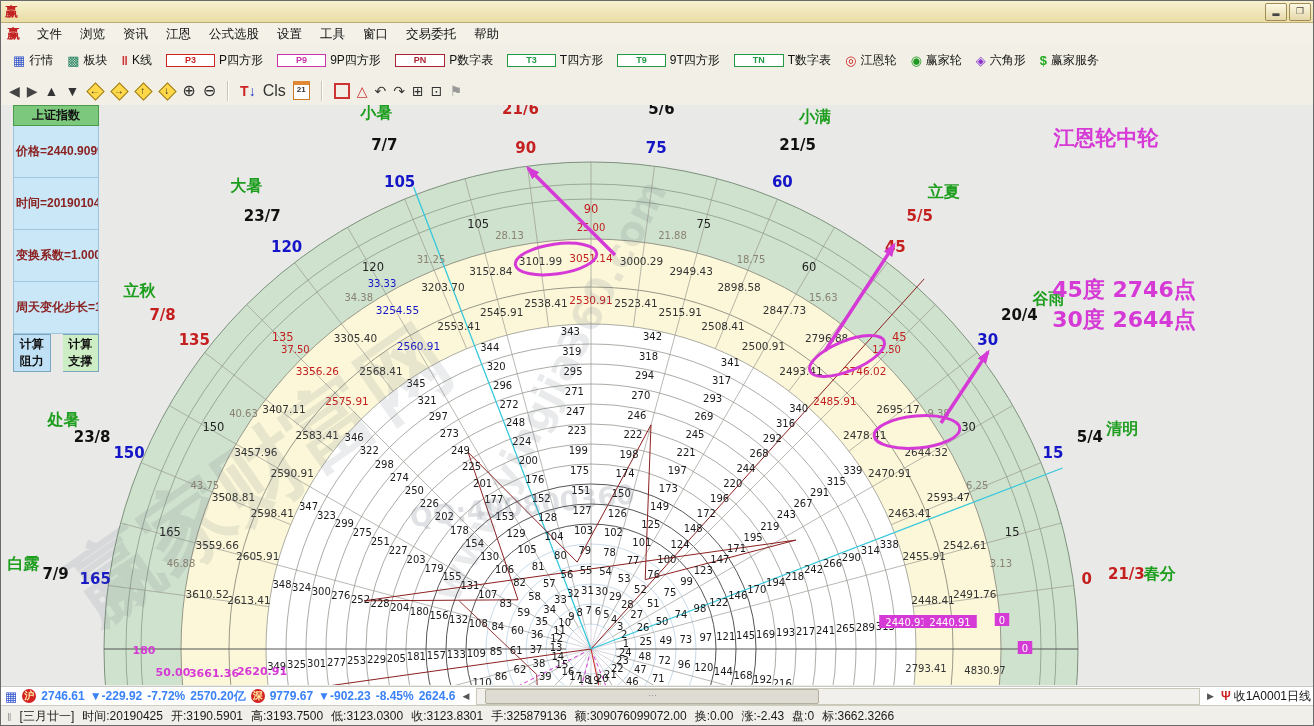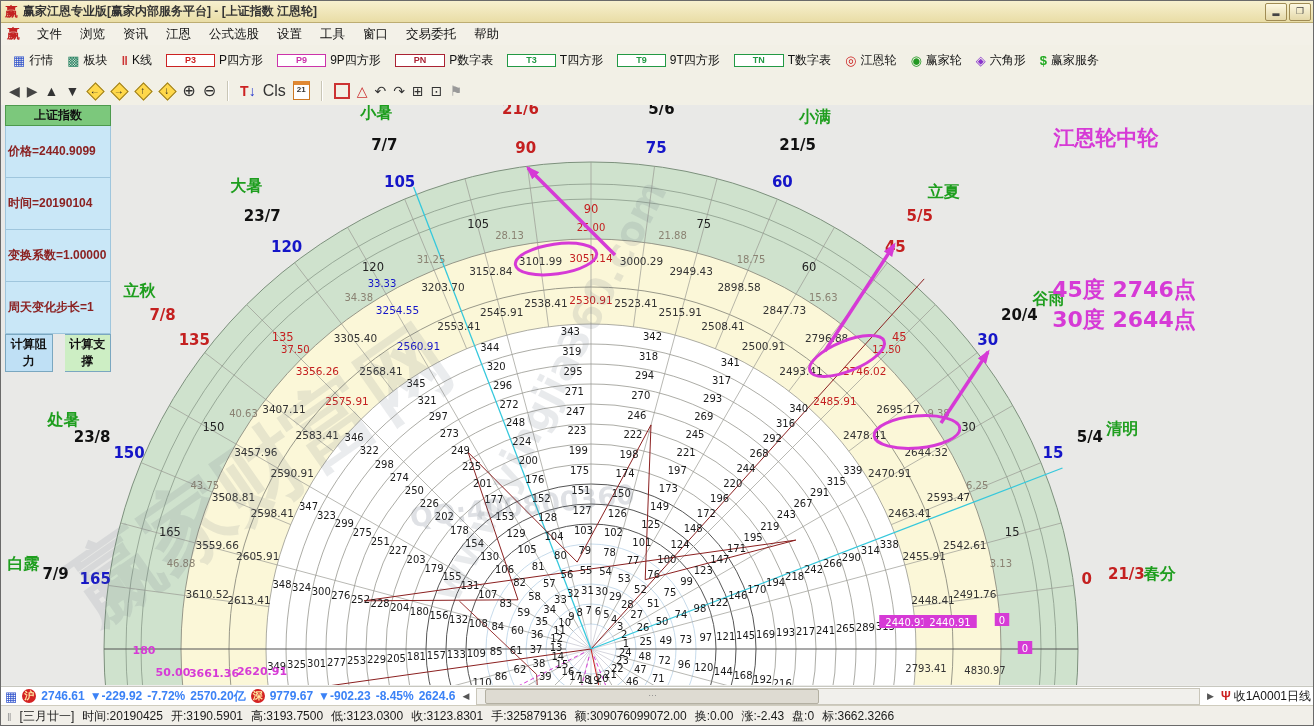--- a/index.html
+++ b/index.html
@@ -32,21 +32,21 @@
   .sep{width:1px;height:20px;background:#c9c6b6;border-right:1px solid #fff;margin:0 4px;}
   .diaw{position:relative;width:17px;height:17px;}
   .dia{position:absolute;left:3px;top:3px;width:11px;height:11px;background:#ffd84a;border:1px solid #9a7d20;transform:rotate(45deg);}
   .diaa{position:absolute;left:0;top:0;width:17px;height:17px;display:flex;align-items:center;justify-content:center;font-size:10px;color:#222;}
   .cal{display:inline-block;width:15px;height:14px;border:1px solid #cc7722;border-top:4px solid #e08833;background:#fff;
     font-size:8px;font-weight:bold;text-align:center;line-height:10px;color:#333;}
   
   #chart{left:0;top:104px;width:1314px;height:580px;background:#e9e9e7;}
   svg{font-family:"DejaVu Sans","Liberation Sans",sans-serif;}
   
-  #leftpanel{left:4px;top:104px;width:106px;z-index:5;font-size:12px;}
+  #leftpanel{left:12px;top:104px;width:86px;z-index:5;font-size:12px;}
   #lp-title{background:#7cc87c;border:1px solid #4d9a4d;text-align:center;font-weight:bold;color:#111;padding:1px 0;}
   .lp-row{background:#c9e7f7;border:1px solid #9fc6dd;border-top:none;color:#8b2222;font-weight:bold;
     padding:17px 2px;white-space:nowrap;overflow:hidden;}
   #lp-btns{display:flex;gap:12px;}
   .lp-btn{flex:1;text-align:center;border:1px solid #7aa7c0;padding:1px 0;color:#111;font-weight:bold;}
   #lp-btn-res{background:#bfe0f5;}
   #lp-btn-sup{background:#cdeec4;border-left:none;}
   
   #status1{left:0;top:685px;width:1314px;height:19px;background:#fff;border-top:1px solid #c8c8c0;
     display:flex;align-items:center;font-size:12px;gap:5px;padding:0 4px;box-sizing:border-box;}
@@ -64,21 +64,20 @@
     display:flex;align-items:center;gap:8px;font-size:12px;color:#1a1a1a;padding:0 6px;box-sizing:border-box;white-space:nowrap;}
   .grip{color:#999;font-size:11px;}
 </style>
 </head>
 <body>
 
 <div id="win">
 
   <div id="titlebar" class="abs">
     <span class="logo">赢</span>
-    <span class="t">赢家江恩专业版[赢家内部服务平台] - [上证指数 江恩轮]</span>
     <span class="winbtns">
       <span class="winbtn">▂</span>
       <span class="winbtn">❐</span>
     </span>
   </div>
 
   <div id="menubar" class="abs">
     <span class="logo">赢</span>
     <span class="menu-item">文件</span>
     <span class="menu-item">浏览</span>

